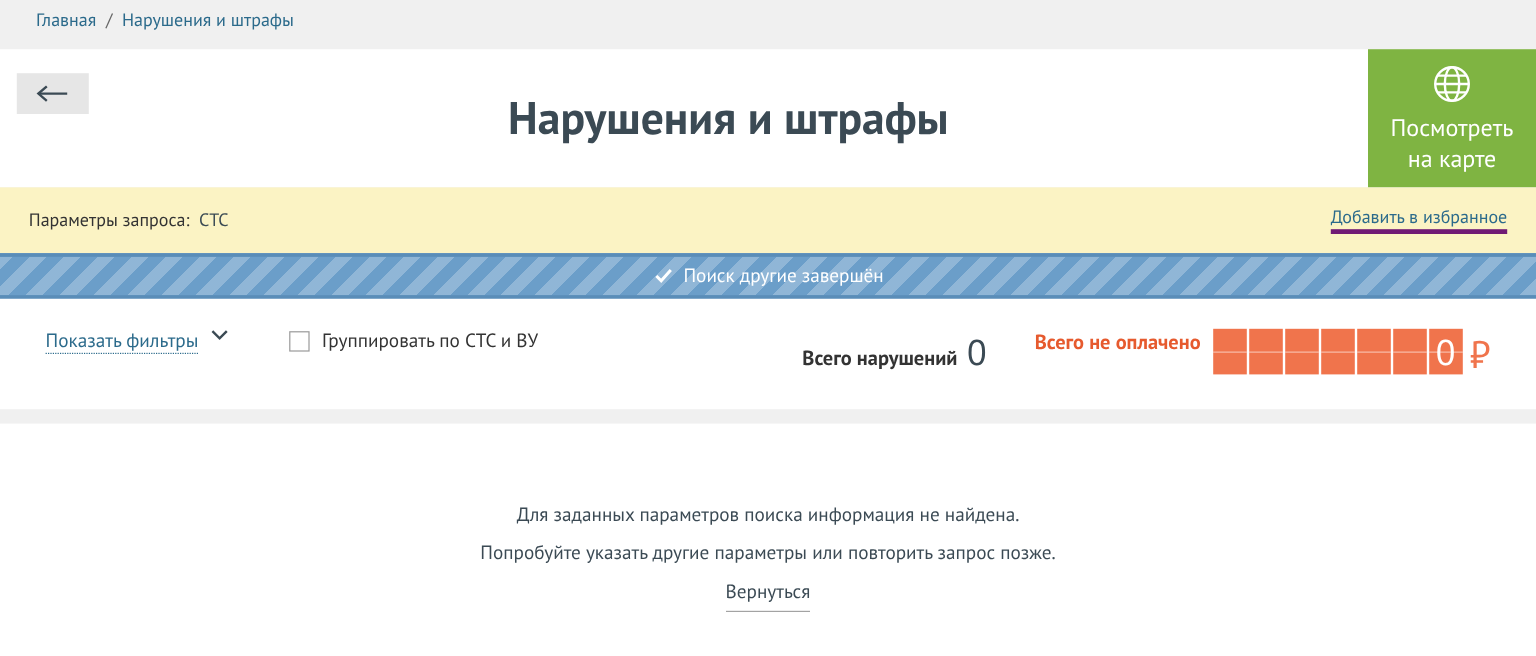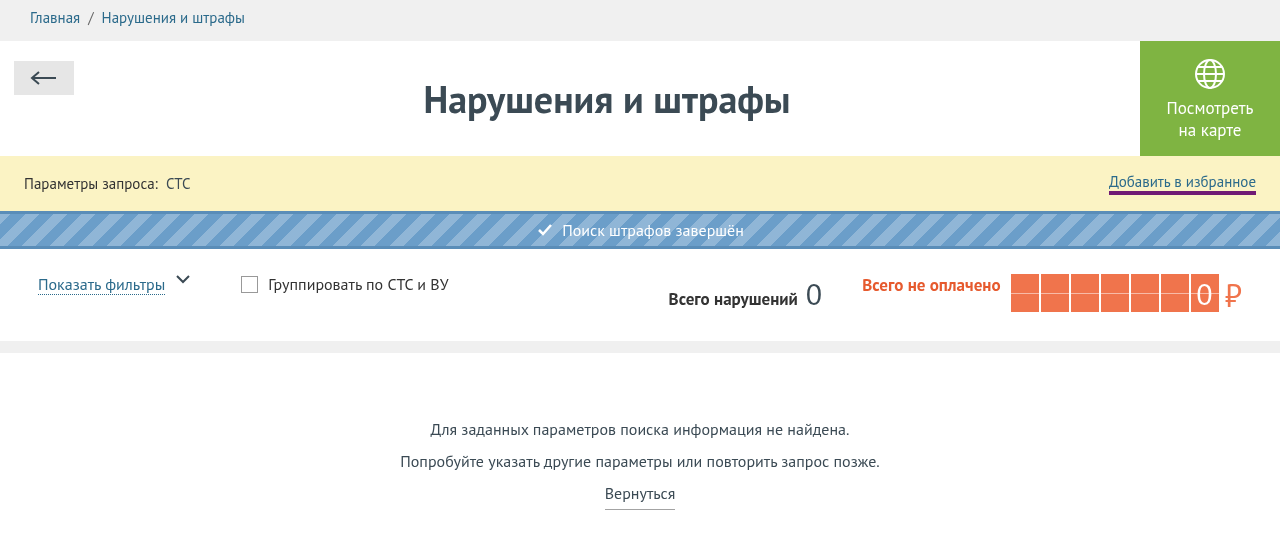--- a/index.html
+++ b/index.html
@@ -43,21 +43,21 @@
     padding: 25px 0;
   }
   .map-btn {
     background: #7fb442;
     color: #fff;
     width: 140px;
     display: flex;
     flex-direction: column;
     align-items: center;
     justify-content: center;
-    font-size: 17px;
+    font-size: 20px;
     text-align: center;
     cursor: pointer;
     padding: 10px 5px;
   }
   .map-btn svg { margin-bottom: 6px; }
 
   .query-bar {
     background: #fbf3c4;
     display: flex;
     align-items: center;
@@ -217,21 +217,21 @@
   <span class="label">Параметры запроса:</span>
   <span class="value">СТС</span>
   <span class="spacer"></span>
   <span class="fav">Добавить в избранное</span>
 </div>
 
 <div class="progress-bar">
   <svg width="18" height="18" viewBox="0 0 18 18" fill="none" stroke-width="2.5">
     <polyline points="3,9 7,13 15,4"></polyline>
   </svg>
-  <span>Поиск штрафов завершён</span>
+  <span>Поиск другие завершён</span>
 </div>
 
 <div class="filter-bar">
   <span class="show-filters">Показать фильтры</span>
   <span class="chevron-down">
     <svg width="16" height="10" viewBox="0 0 16 10" fill="none" stroke-width="2">
         <polyline points="2,2 8,8 14,2"></polyline>
       </svg>
   </span>
   <label class="checkbox-wrap">

